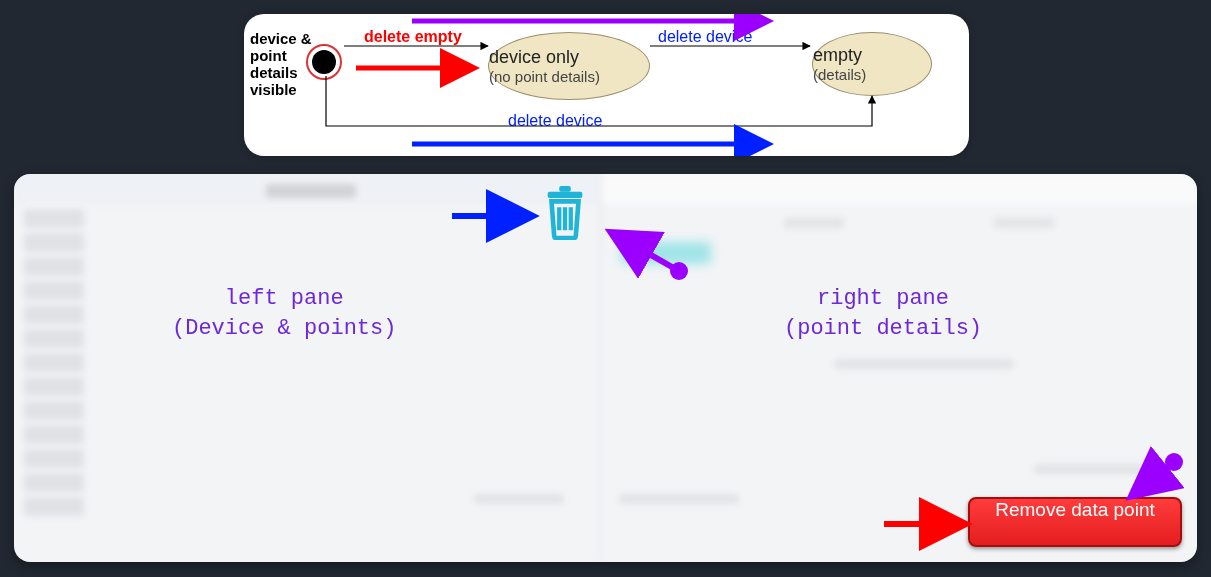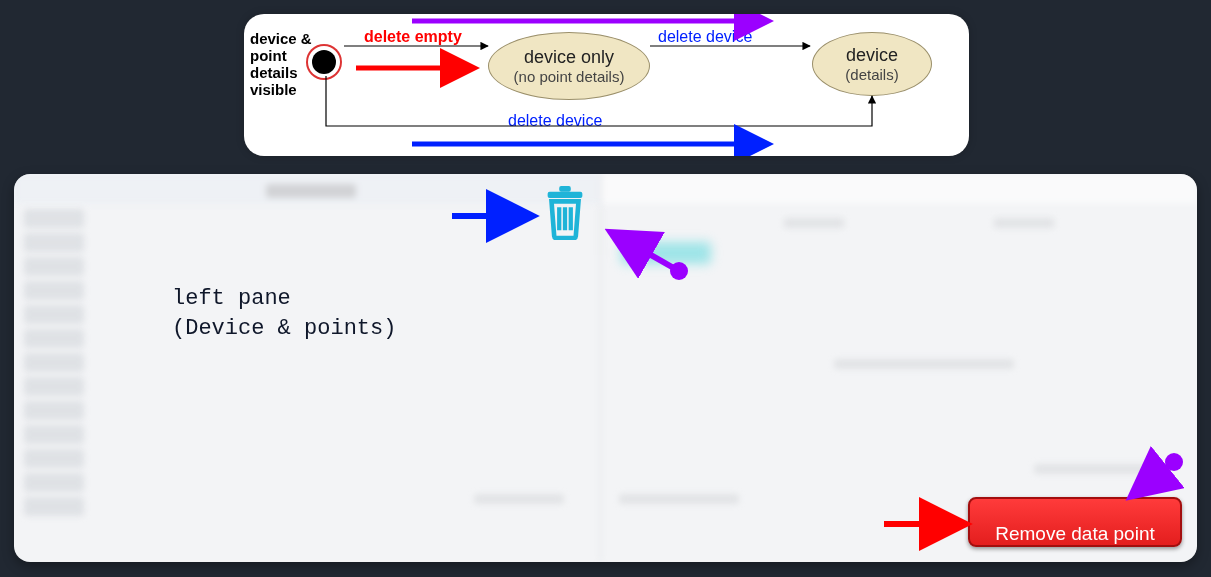--- a/index.html
+++ b/index.html
@@ -2,41 +2,41 @@
 <html><head>
 <meta charset="utf-8">
 <style>
 html,body{margin:0;padding:0;width:1211px;height:577px;background:#212832;font-family:Arial,Helvetica,sans-serif;overflow:hidden}
 .stage{position:relative;width:962px;height:577px}
 
 
 .state-panel{position:absolute;left:244px;top:14px;width:725px;height:142px;background:#fff;border-radius:20px;box-shadow:0 0 8px rgba(0,0,0,.2)}
 .start-label{position:absolute;font:bold 15px/17px Arial;color:#000;text-align:left}
 .start-dot{position:absolute;width:24px;height:24px;border-radius:50%;background:#000;box-shadow:0 0 0 4px #fff,0 0 0 6px #d33}
-.state-node{position:absolute;background:#f0e6c3;border:1.5px solid #9a8f6a;border-radius:50%;text-align:center;display:flex;flex-direction:column;align-items:center;justify-content:center;font-family:Arial}
+.state-node{position:absolute;background:#f0e6c3;border:1.5px solid #9a8f6a;border-radius:50%;text-align:center;display:flex;flex-direction:column;align-items:flex-start;justify-content:center;font-family:Arial}
 .state-node .t1{font-size:18px;color:#222}
 .state-node .t2{font-size:15px;color:#444}
 .edge-label{position:absolute;font:16px Arial;white-space:nowrap}
 
 
 .mock-panel{position:absolute;left:14px;top:174px;width:1183px;height:388px;background:#f3f4f6;border-radius:16px;overflow:hidden;box-shadow:0 4px 12px rgba(0,0,0,.35)}
 .mock-blur{position:absolute;inset:0;filter:blur(3px);opacity:.55}
 .mock-head{position:absolute;left:0;top:0;width:585px;height:30px;background:linear-gradient(#e9eef4,#e9eef4)}
 .mock-head2{position:absolute;left:588px;top:0;right:0;height:30px;background:#fff}
 .mock-side{position:absolute;left:0;top:30px;width:80px;bottom:0}
 .mock-side div{height:19px;margin:5px 10px;background:#cfd3d8;border-radius:3px}
 .mock-mid{position:absolute;left:252px;top:10px;width:90px;height:14px;background:#b6b8bb;border-radius:3px}
 .mock-div{position:absolute;left:585px;top:0;width:3px;bottom:0;background:#e2e4e7}
 .mock-teal{position:absolute;left:607px;top:68px;width:90px;height:22px;background:#59d8dc;border-radius:4px;filter:blur(4px)}
 .mock-rline{position:absolute;height:10px;background:#d4d6d9;border-radius:3px}
 
-.pane-label{position:absolute;font:22px/30px "Courier New",monospace;color:#0f172a;text-align:left;white-space:pre}
+.pane-label{position:absolute;font:22px/30px "Courier New",monospace;color:#6d28d9;text-align:center;white-space:pre}
 
 .trash{position:absolute;color:#1fb4d8}
-.remove-btn{position:absolute;right:15px;bottom:15px;width:210px;height:46px;background:linear-gradient(#ff3b3b,#e41e1e);border:2px solid #a30e0e;border-radius:8px;color:#fff;font:19px Arial;display:flex;align-items:flex-end;justify-content:center;box-shadow:0 2px 4px rgba(0,0,0,.4)}
+.remove-btn{position:absolute;right:15px;bottom:15px;width:210px;height:46px;background:linear-gradient(#ff3b3b,#e41e1e);border:2px solid #a30e0e;border-radius:8px;color:#fff;font:19px Arial;display:flex;align-items:flex-start;justify-content:center;box-shadow:0 2px 4px rgba(0,0,0,.4)}
 
 
 .overlay{position:absolute;inset:0;pointer-events:none}
 </style>
 </head>
 <body>
 
 <div class="stage">
 
   <div class="state-panel">
@@ -47,21 +47,21 @@
 visible</div>
 
     <span class="start-dot" style="left:68px;top:36px"></span>
 
     <div class="state-node" style="left:244px;top:18px;width:160px;height:66px">
       <span class="t1">device only</span>
       <span class="t2">(no point details)</span>
     </div>
 
     <div class="state-node" style="left:568px;top:18px;width:118px;height:62px">
-      <span class="t1">device</span>
+      <span class="t1">empty</span>
       <span class="t2">(details)</span>
     </div>
 
     <span class="edge-label" style="left:120px;top:14px;color:#ff0000;font-weight:bold">delete empty</span>
     <span class="edge-label" style="left:414px;top:14px;color:#0020ff">delete device</span>
     <span class="edge-label" style="left:264px;top:98px;color:#0020ff">delete device</span>
 
     <svg class="overlay" width="725" height="142">
       <defs>
         <marker id="ah-black" viewBox="0 0 10 10" refX="9" refY="5" markerWidth="7" markerHeight="7" orient="auto">
@@ -114,20 +114,22 @@
       <div class="mock-rline" style="left:770px;top:44px;width:60px"></div>
       <div class="mock-rline" style="left:980px;top:44px;width:60px"></div>
       <div class="mock-rline" style="left:820px;top:185px;width:180px"></div>
       <div class="mock-rline" style="left:1020px;top:290px;width:120px"></div>
       <div class="mock-rline" style="left:605px;top:320px;width:120px"></div>
       <div class="mock-rline" style="left:460px;top:320px;width:90px"></div>
     </div>
 
     <span class="pane-label" style="left:158px;top:110px">left pane
 (Device &amp; points)</span>
+    <span class="pane-label" style="left:770px;top:110px">right pane
+(point details)</span>
 
     <span class="trash" style="left:527px;top:12px">
       <svg width="48" height="54" viewBox="0 0 24 28">
         <rect x="9" y="0" width="6" height="3" rx="1" fill="#1fb4d8"></rect>
         <rect x="3" y="3" width="18" height="3.2" rx="1" fill="#1fb4d8"></rect>
         <path d="M5 8 H19 L17.6 26 Q17.5 27 16.5 27 H7.5 Q6.5 27 6.4 26 Z" fill="none" stroke="#1fb4d8" stroke-width="2.4"></path>
         <line x1="9" y1="11" x2="9" y2="23" stroke="#1fb4d8" stroke-width="2.2"></line>
         <line x1="12" y1="11" x2="12" y2="23" stroke="#1fb4d8" stroke-width="2.2"></line>
         <line x1="15" y1="11" x2="15" y2="23" stroke="#1fb4d8" stroke-width="2.2"></line>
       </svg>

